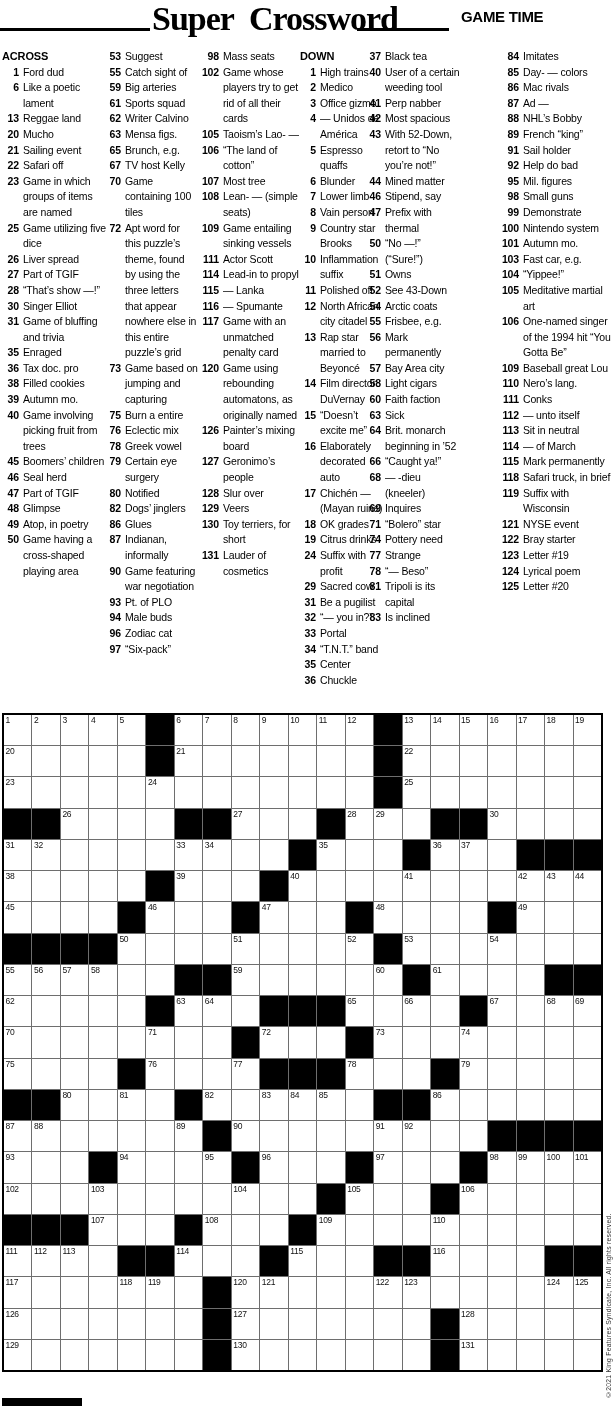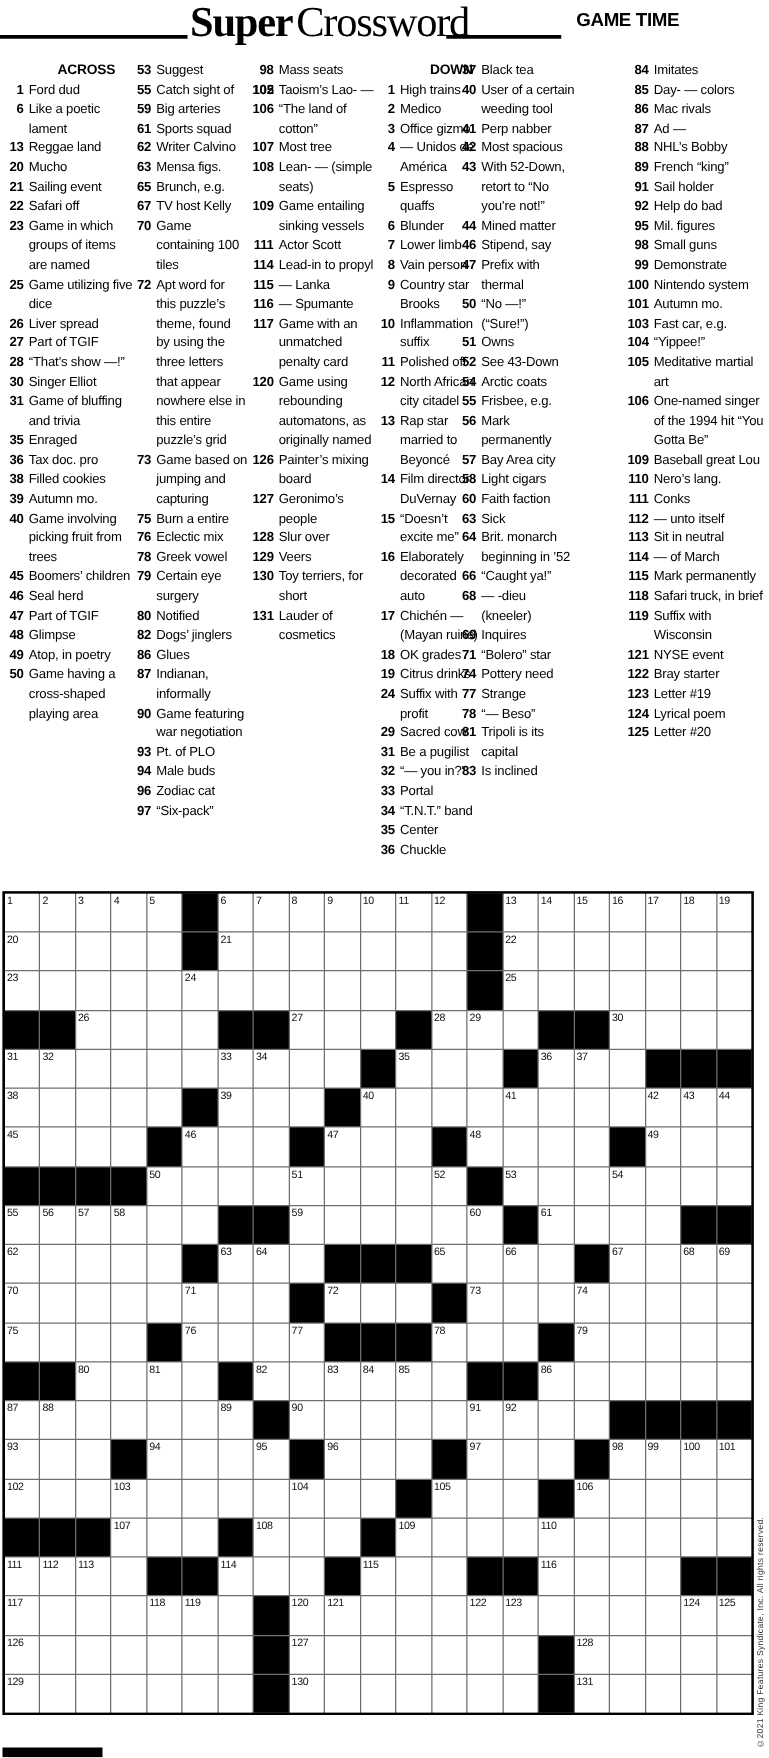--- a/index.html
+++ b/index.html
@@ -6,28 +6,28 @@
   .page { position:relative; width:615px; height:1406px; background:#fff;
           font-family:"Liberation Sans", sans-serif; color:#000; overflow:hidden; }
 
   
   .rule { position:absolute; background:#000; height:3px; top:28px; }
   .rule-left  { left:0;  width:150px; }
   .rule-right { left:357px; width:92px; }
   .title { position:absolute; left:152px; top:0px; font-family:"Liberation Serif", serif;
            font-size:34px; line-height:38px; white-space:nowrap; letter-spacing:-1px; }
   .title .t-bold { font-weight:900; }
-  .title .t-reg  { font-weight:400; margin-left:3px; }
+  .title .t-reg  { font-weight:700; margin-left:15px; }
   .badge { position:absolute; left:461px; top:8px; font-size:15px; font-weight:bold;
            letter-spacing:-0.3px; white-space:nowrap; }
 
   
   .clues { position:absolute; left:0; top:49px; width:615px; height:662px; }
   .col { position:absolute; top:0; font-size:10.5px; line-height:15.6px; letter-spacing:-0.15px; }
-  .col .heading { font-weight:bold; font-size:11px;margin-left:44px; }
+  .col .heading { font-weight:bold; font-size:11px; }
   .clue { position:relative; }
   .clue .num { position:absolute; left:0; top:0; text-align:right; font-weight:bold; }
   
   .c1 { left:2px;   width:104px; }  .c1 .clue { padding-left:21px; } .c1 .num { width:17px; }
   .c2 { left:108px; width:90px;  }  .c2 .clue { padding-left:17px; } .c2 .num { width:13px; }
   .c3 { left:198px; width:101px; }  .c3 .clue { padding-left:25px; } .c3 .num { width:21px; }
   .c4 { left:300px; width:84px;  }  .c4 .clue { padding-left:20px; } .c4 .num { width:16px; }
   .c5 { left:362px; width:98px;  }  .c5 .clue { padding-left:23px; } .c5 .num { width:19px; }
   .c6 { left:495px; width:118px; }  .c6 .clue { padding-left:28px; } .c6 .num { width:24px; }
 
@@ -107,21 +107,21 @@
         <div class="clue"><span class="num">86</span><span class="txt"> Glues</span></div>
         <div class="clue"><span class="num">87</span><span class="txt"> Indianan, informally</span></div>
         <div class="clue"><span class="num">90</span><span class="txt"> Game featuring war negotiation</span></div>
         <div class="clue"><span class="num">93</span><span class="txt"> Pt. of PLO</span></div>
         <div class="clue"><span class="num">94</span><span class="txt"> Male buds</span></div>
         <div class="clue"><span class="num">96</span><span class="txt"> Zodiac cat</span></div>
         <div class="clue"><span class="num">97</span><span class="txt"> “Six-pack”</span></div>
       </div>
       <div class="col c3">
         <div class="clue"><span class="num">98</span><span class="txt"> Mass seats</span></div>
-        <div class="clue"><span class="num">102</span></div>
+        <div class="clue"><span class="num">102</span><span class="txt"> Game whose players try to get rid of all their cards</span></div>
         <div class="clue"><span class="num">105</span><span class="txt"> Taoism’s Lao- —</span></div>
         <div class="clue"><span class="num">106</span><span class="txt"> “The land of cotton”</span></div>
         <div class="clue"><span class="num">107</span><span class="txt"> Most tree</span></div>
         <div class="clue"><span class="num">108</span><span class="txt"> Lean- — (simple seats)</span></div>
         <div class="clue"><span class="num">109</span><span class="txt"> Game entailing sinking vessels</span></div>
         <div class="clue"><span class="num">111</span><span class="txt"> Actor Scott</span></div>
         <div class="clue"><span class="num">114</span><span class="txt"> Lead-in to propyl</span></div>
         <div class="clue"><span class="num">115</span><span class="txt"> — Lanka</span></div>
         <div class="clue"><span class="num">116</span><span class="txt"> — Spumante</span></div>
         <div class="clue"><span class="num">117</span><span class="txt"> Game with an unmatched penalty card</span></div>

